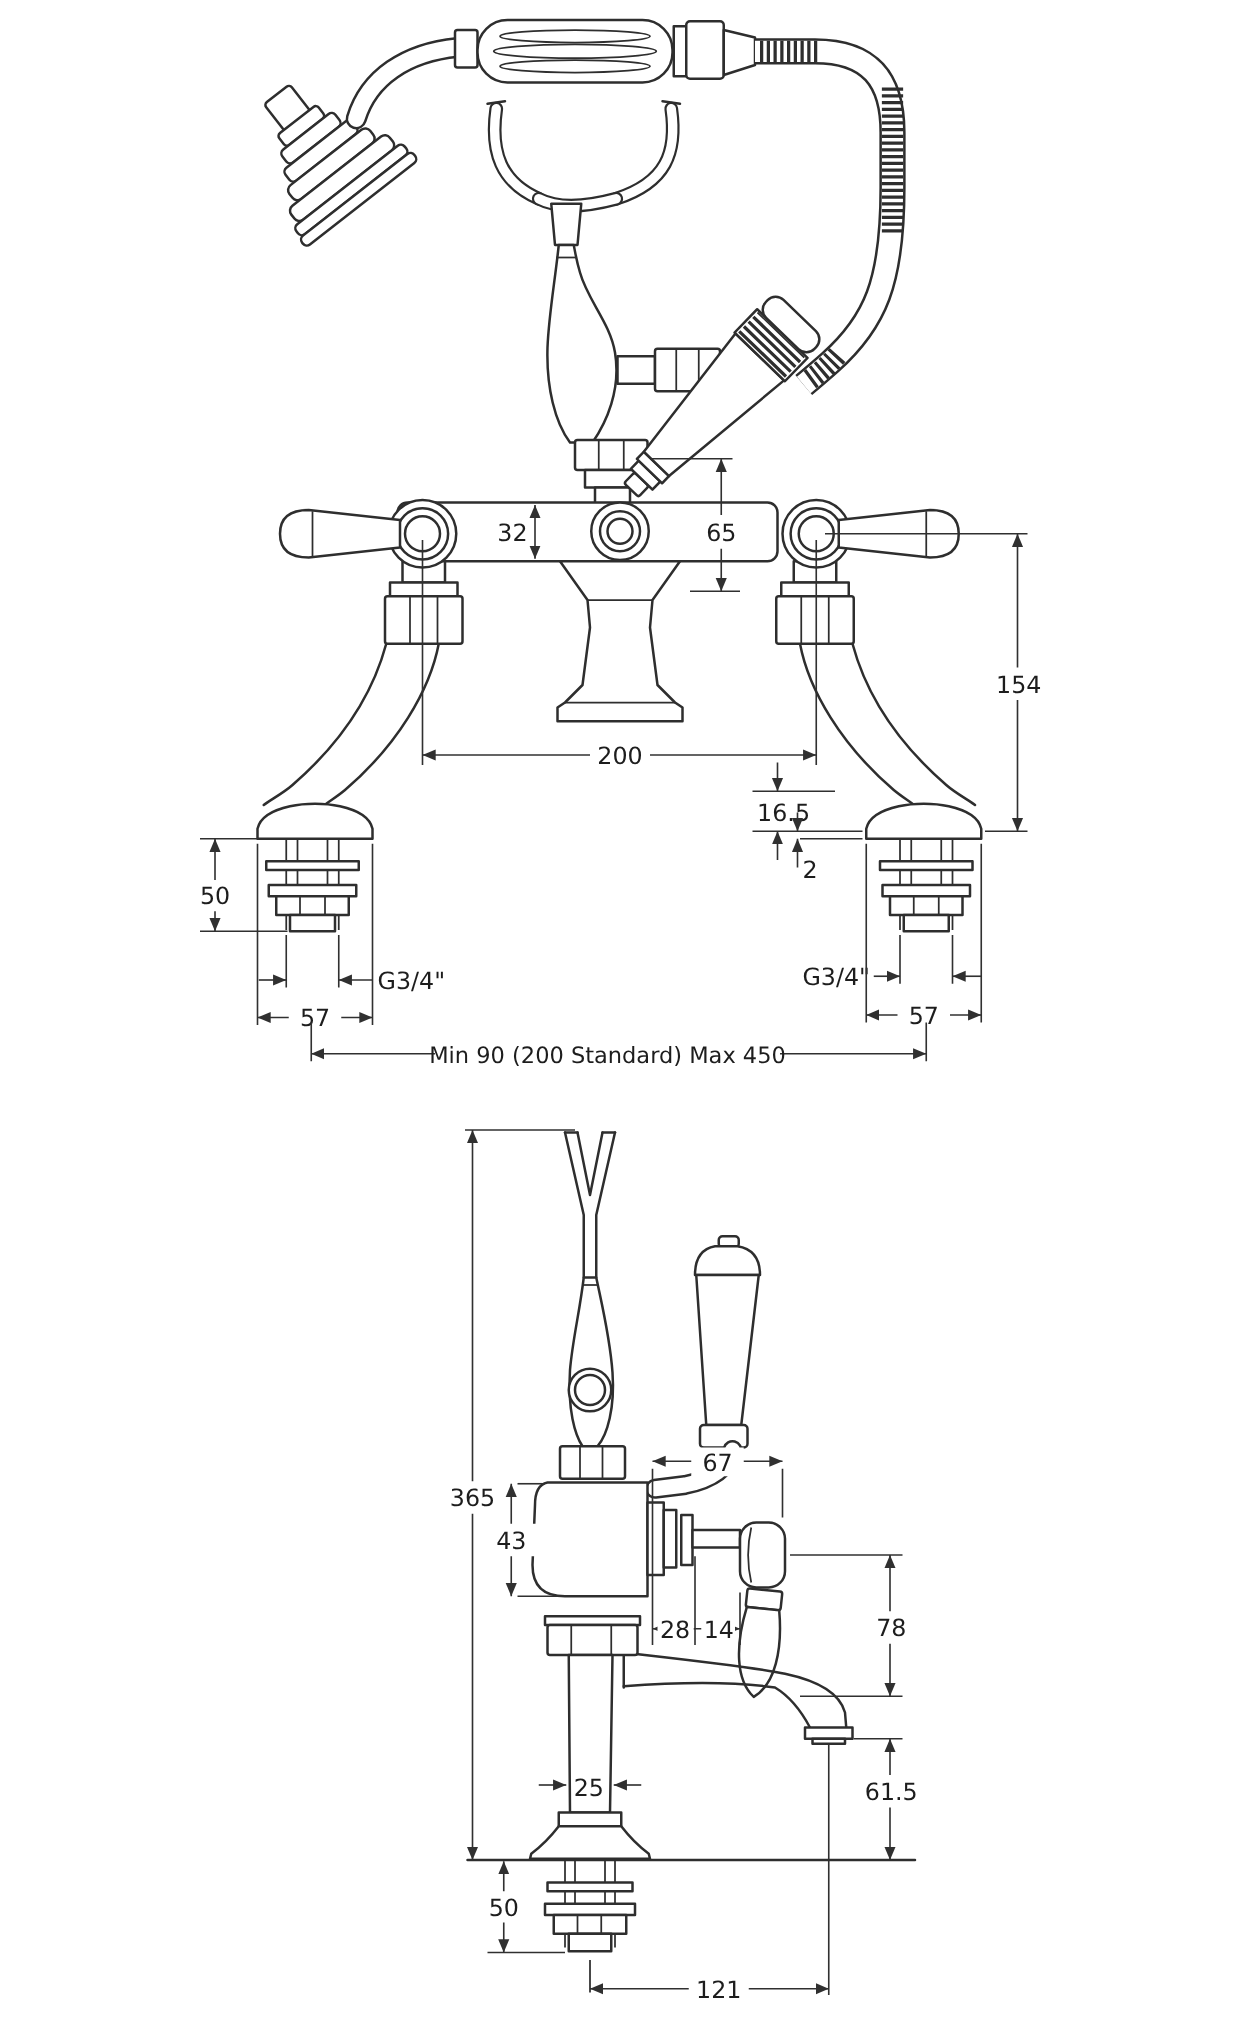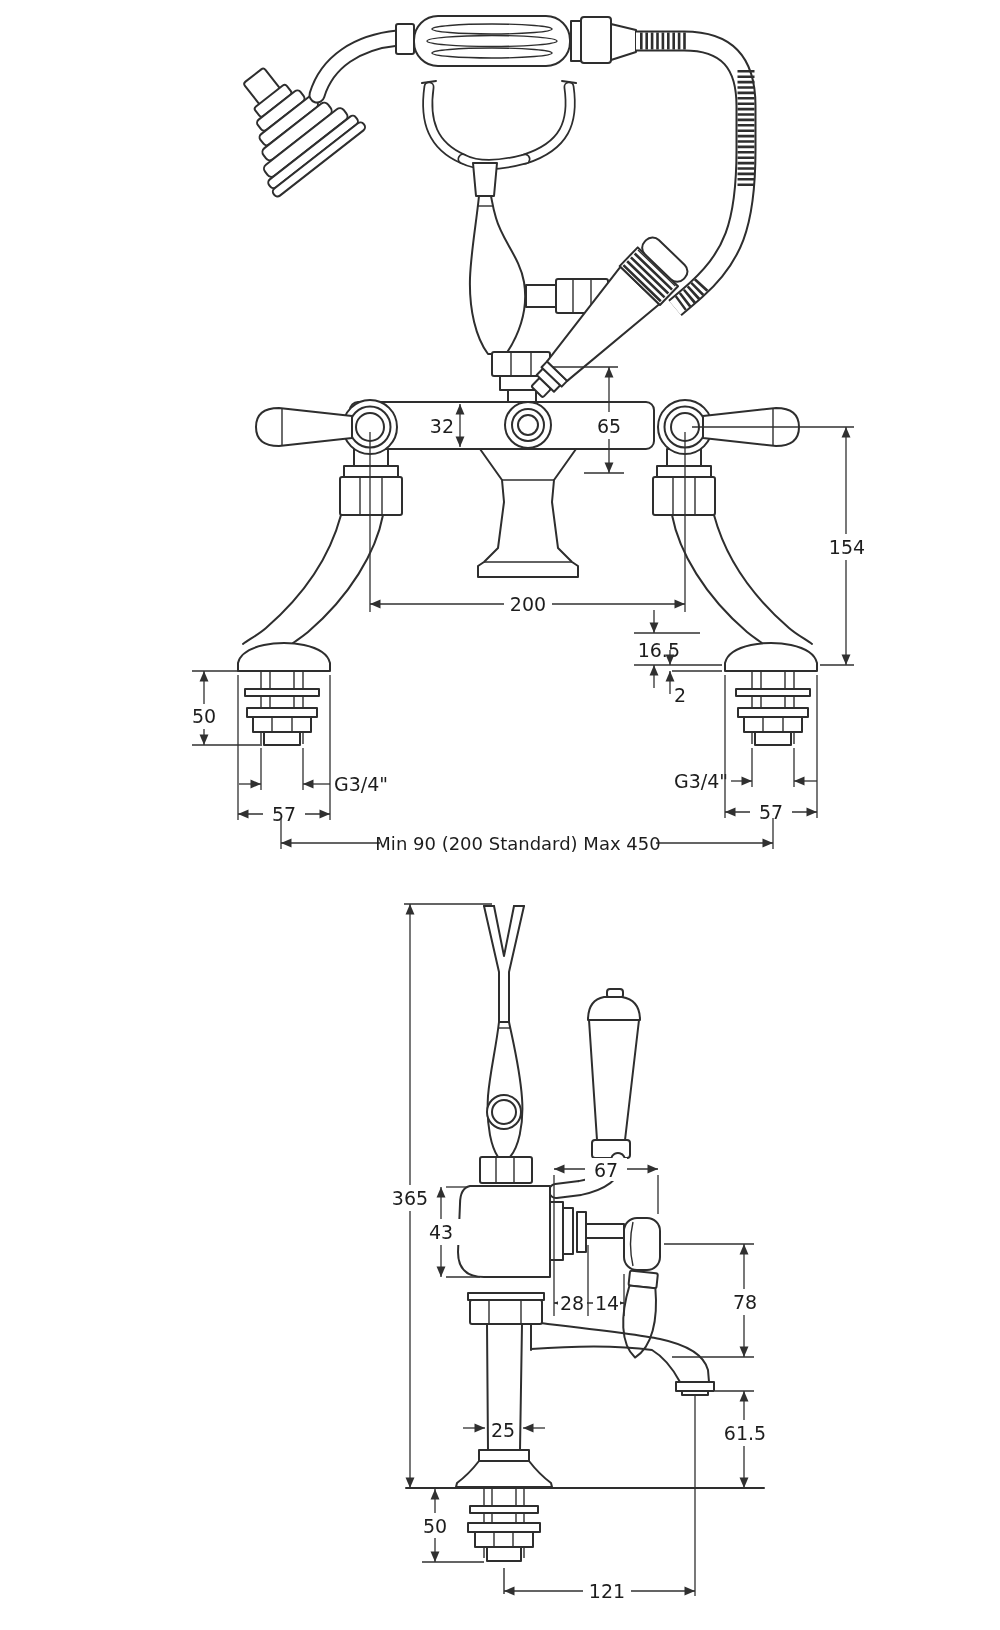--- a/index.html
+++ b/index.html
@@ -1,16 +1,16 @@
 <!DOCTYPE html>
 <html><head>
 <meta charset="utf-8">
 <style>
   html,body{margin:0;padding:0;background:#ffffff;}
-  .page{width:849px;height:1630px;background:#fff;position:relative;overflow:hidden;padding-left:32px;}
+  .page{width:849px;height:1630px;background:#fff;position:relative;overflow:hidden;}
   svg{display:block;}
   .ln{fill:none;stroke:#2e2e2e;stroke-width:2;stroke-linecap:round;stroke-linejoin:round;}
   .wh{fill:#ffffff;stroke:#2e2e2e;stroke-width:2;stroke-linejoin:round;}
   .thin{fill:none;stroke:#2e2e2e;stroke-width:1.4;}
   .dim{fill:none;stroke:#303030;stroke-width:1.3;}
   .mask{fill:#ffffff;stroke:none;}
   text.lbl{font-family:"DejaVu Sans",sans-serif;font-size:19px;fill:#1d1d1d;}
   text.small{font-size:18px;}
   .tube-out{fill:none;stroke:#2e2e2e;stroke-width:21;stroke-linecap:butt;}
   .tube-in{fill:none;stroke:#ffffff;stroke-width:17;stroke-linecap:butt;}

